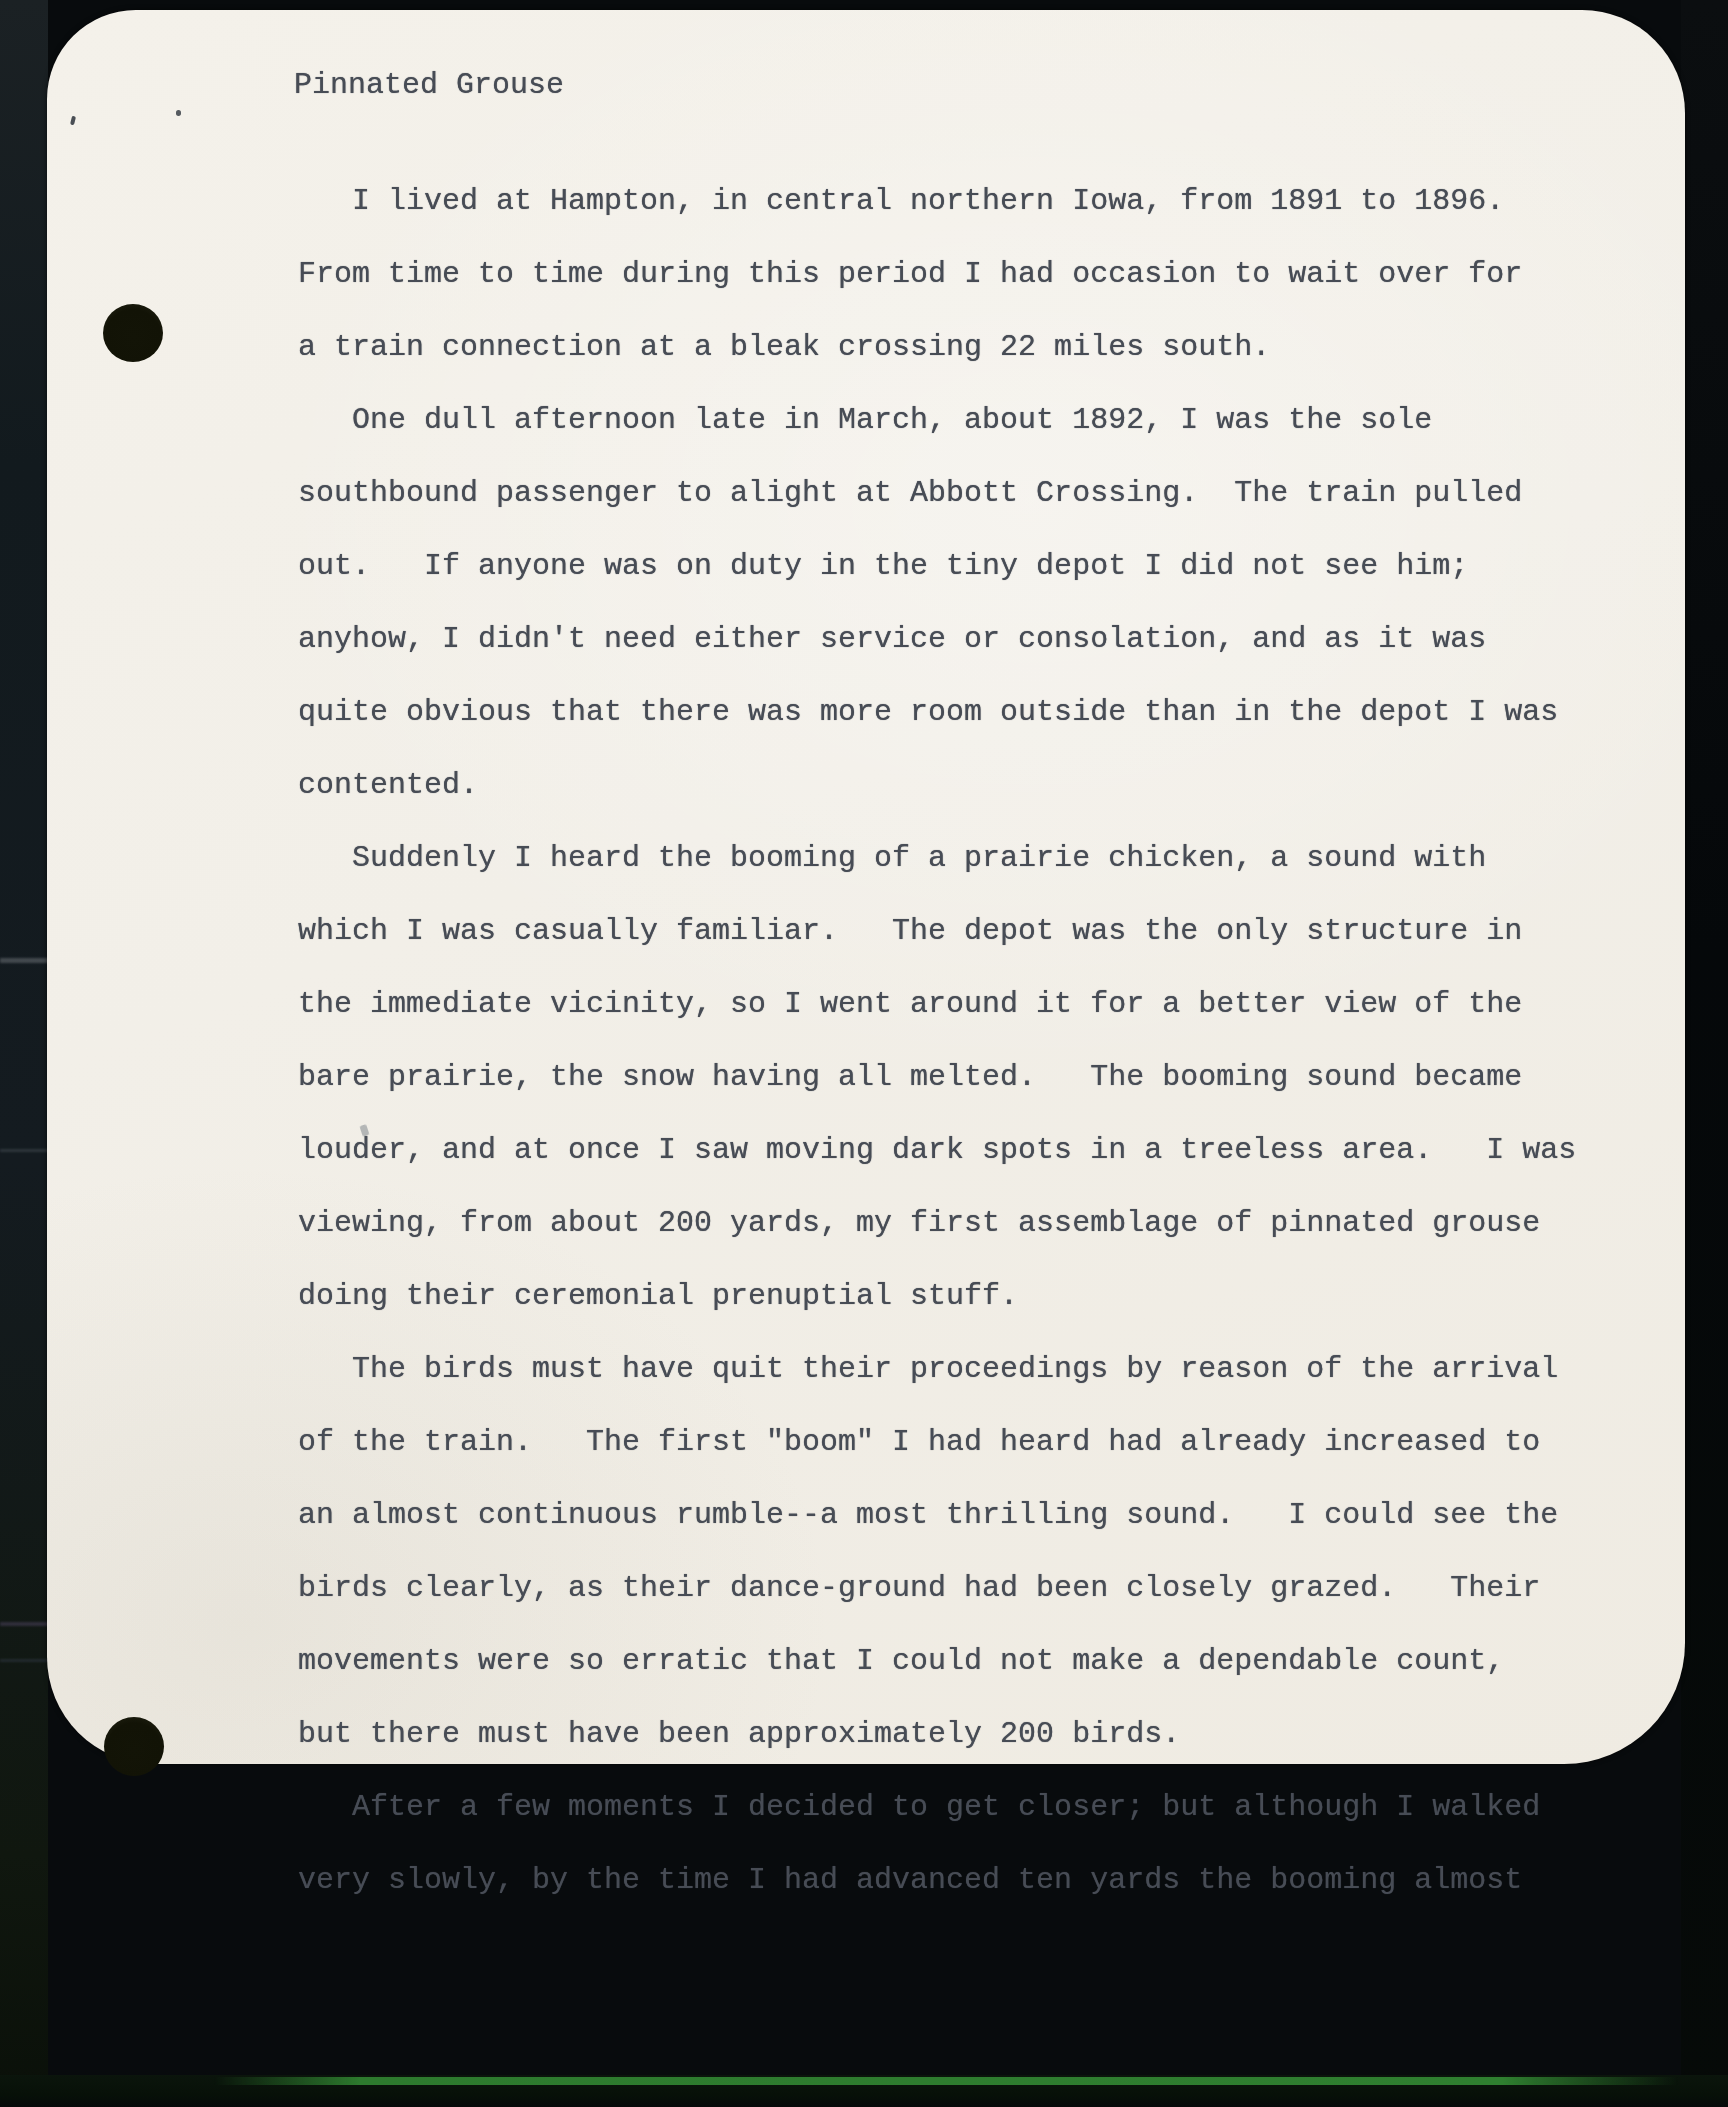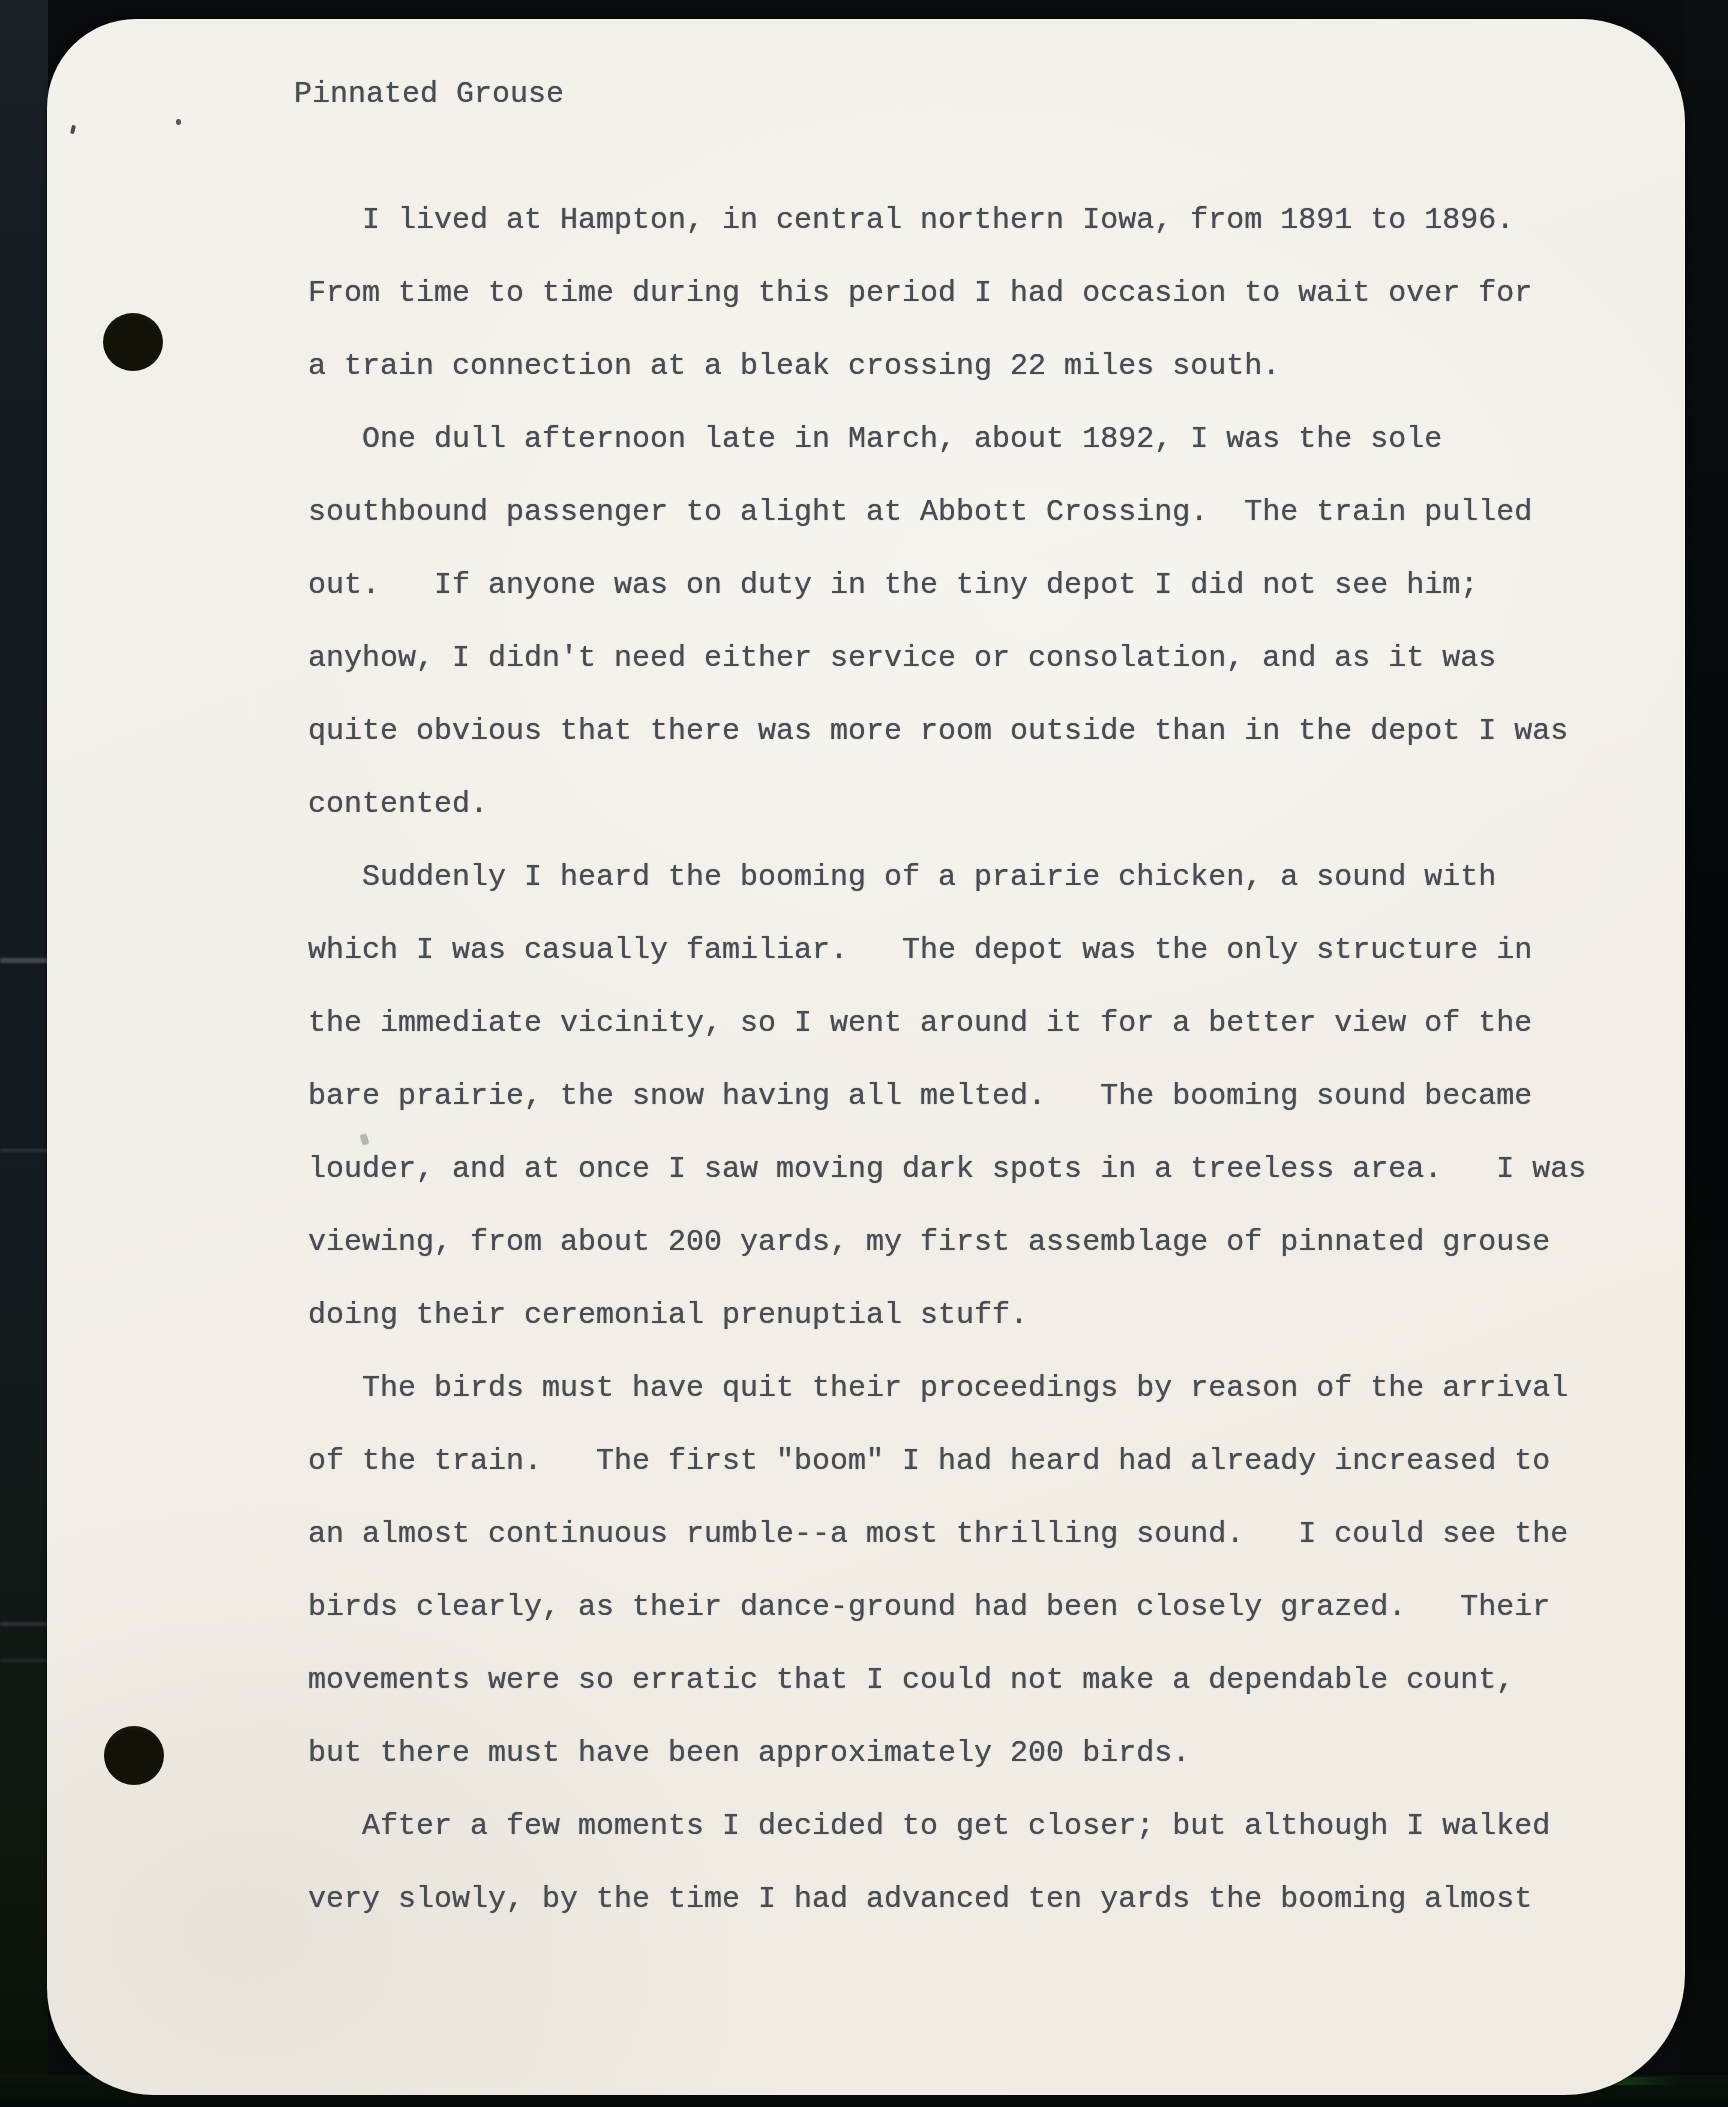--- a/index.html
+++ b/index.html
@@ -33,21 +33,21 @@
 
   
   .green-edge {
     position: absolute; left: 214px; top: 2077px; width: 1464px; height: 8.4px;
     background: linear-gradient(90deg, rgba(38,100,34,0) 0%, #2d7a2e 10%, #2f7f30 88%, rgba(38,100,34,0) 100%);
     filter: blur(0.7px);
   }
 
   
   .paper {
-    position: absolute; left: 47px; top: 19px; width: 1638px; height: 2076px;
+    position: absolute; left: 47px; top: 10px; width: 1638px; height: 1754px;
     background:
       radial-gradient(1119px 839px at 60% 28%, rgba(255,255,255,0.30), rgba(255,255,255,0) 70%),
       radial-gradient(839px 653px at 12% 92%, rgba(190,185,170,0.18), rgba(190,185,170,0) 70%),
       linear-gradient(160deg, #f4f1ea 0%, #f2efe8 45%, #efebe2 100%);
     border-radius: 89px 103px 121px 107px;
     box-shadow: 0 0 5.6px rgba(0,0,0,0.6);
   }
 
   .hole {
     position: absolute; border-radius: 50%;
@@ -58,21 +58,21 @@
 
   .title {
     position: absolute; left: 247px; top: 57px;
     font-size: 30px; line-height: 37px;
     color: #474c55;
     text-shadow: 0 0 0.9px rgba(62,67,76,0.85);
     white-space: pre;
   }
   .typed {
     position: absolute; left: 247px; top: 151px;
-    margin: 14px;
+    margin: 4px;
     font-family: inherit;
     font-size: 30px; line-height: 73px;
     color: #474c55;
     text-shadow: 0 0 0.9px rgba(62,67,76,0.85);
     white-space: pre;
   }
 
   .speck { position: absolute; pointer-events: none; }
   .speck-1 { left: 24px;  top: 106px;  width: 3.7px;  height: 9.3px; background: #4a4f55; border-radius: 1.9px; transform: rotate(14deg); }
   .speck-2 { left: 129px; top: 100px;  width: 4.7px;  height: 5.6px;  background: #565b60; border-radius: 50%; }

